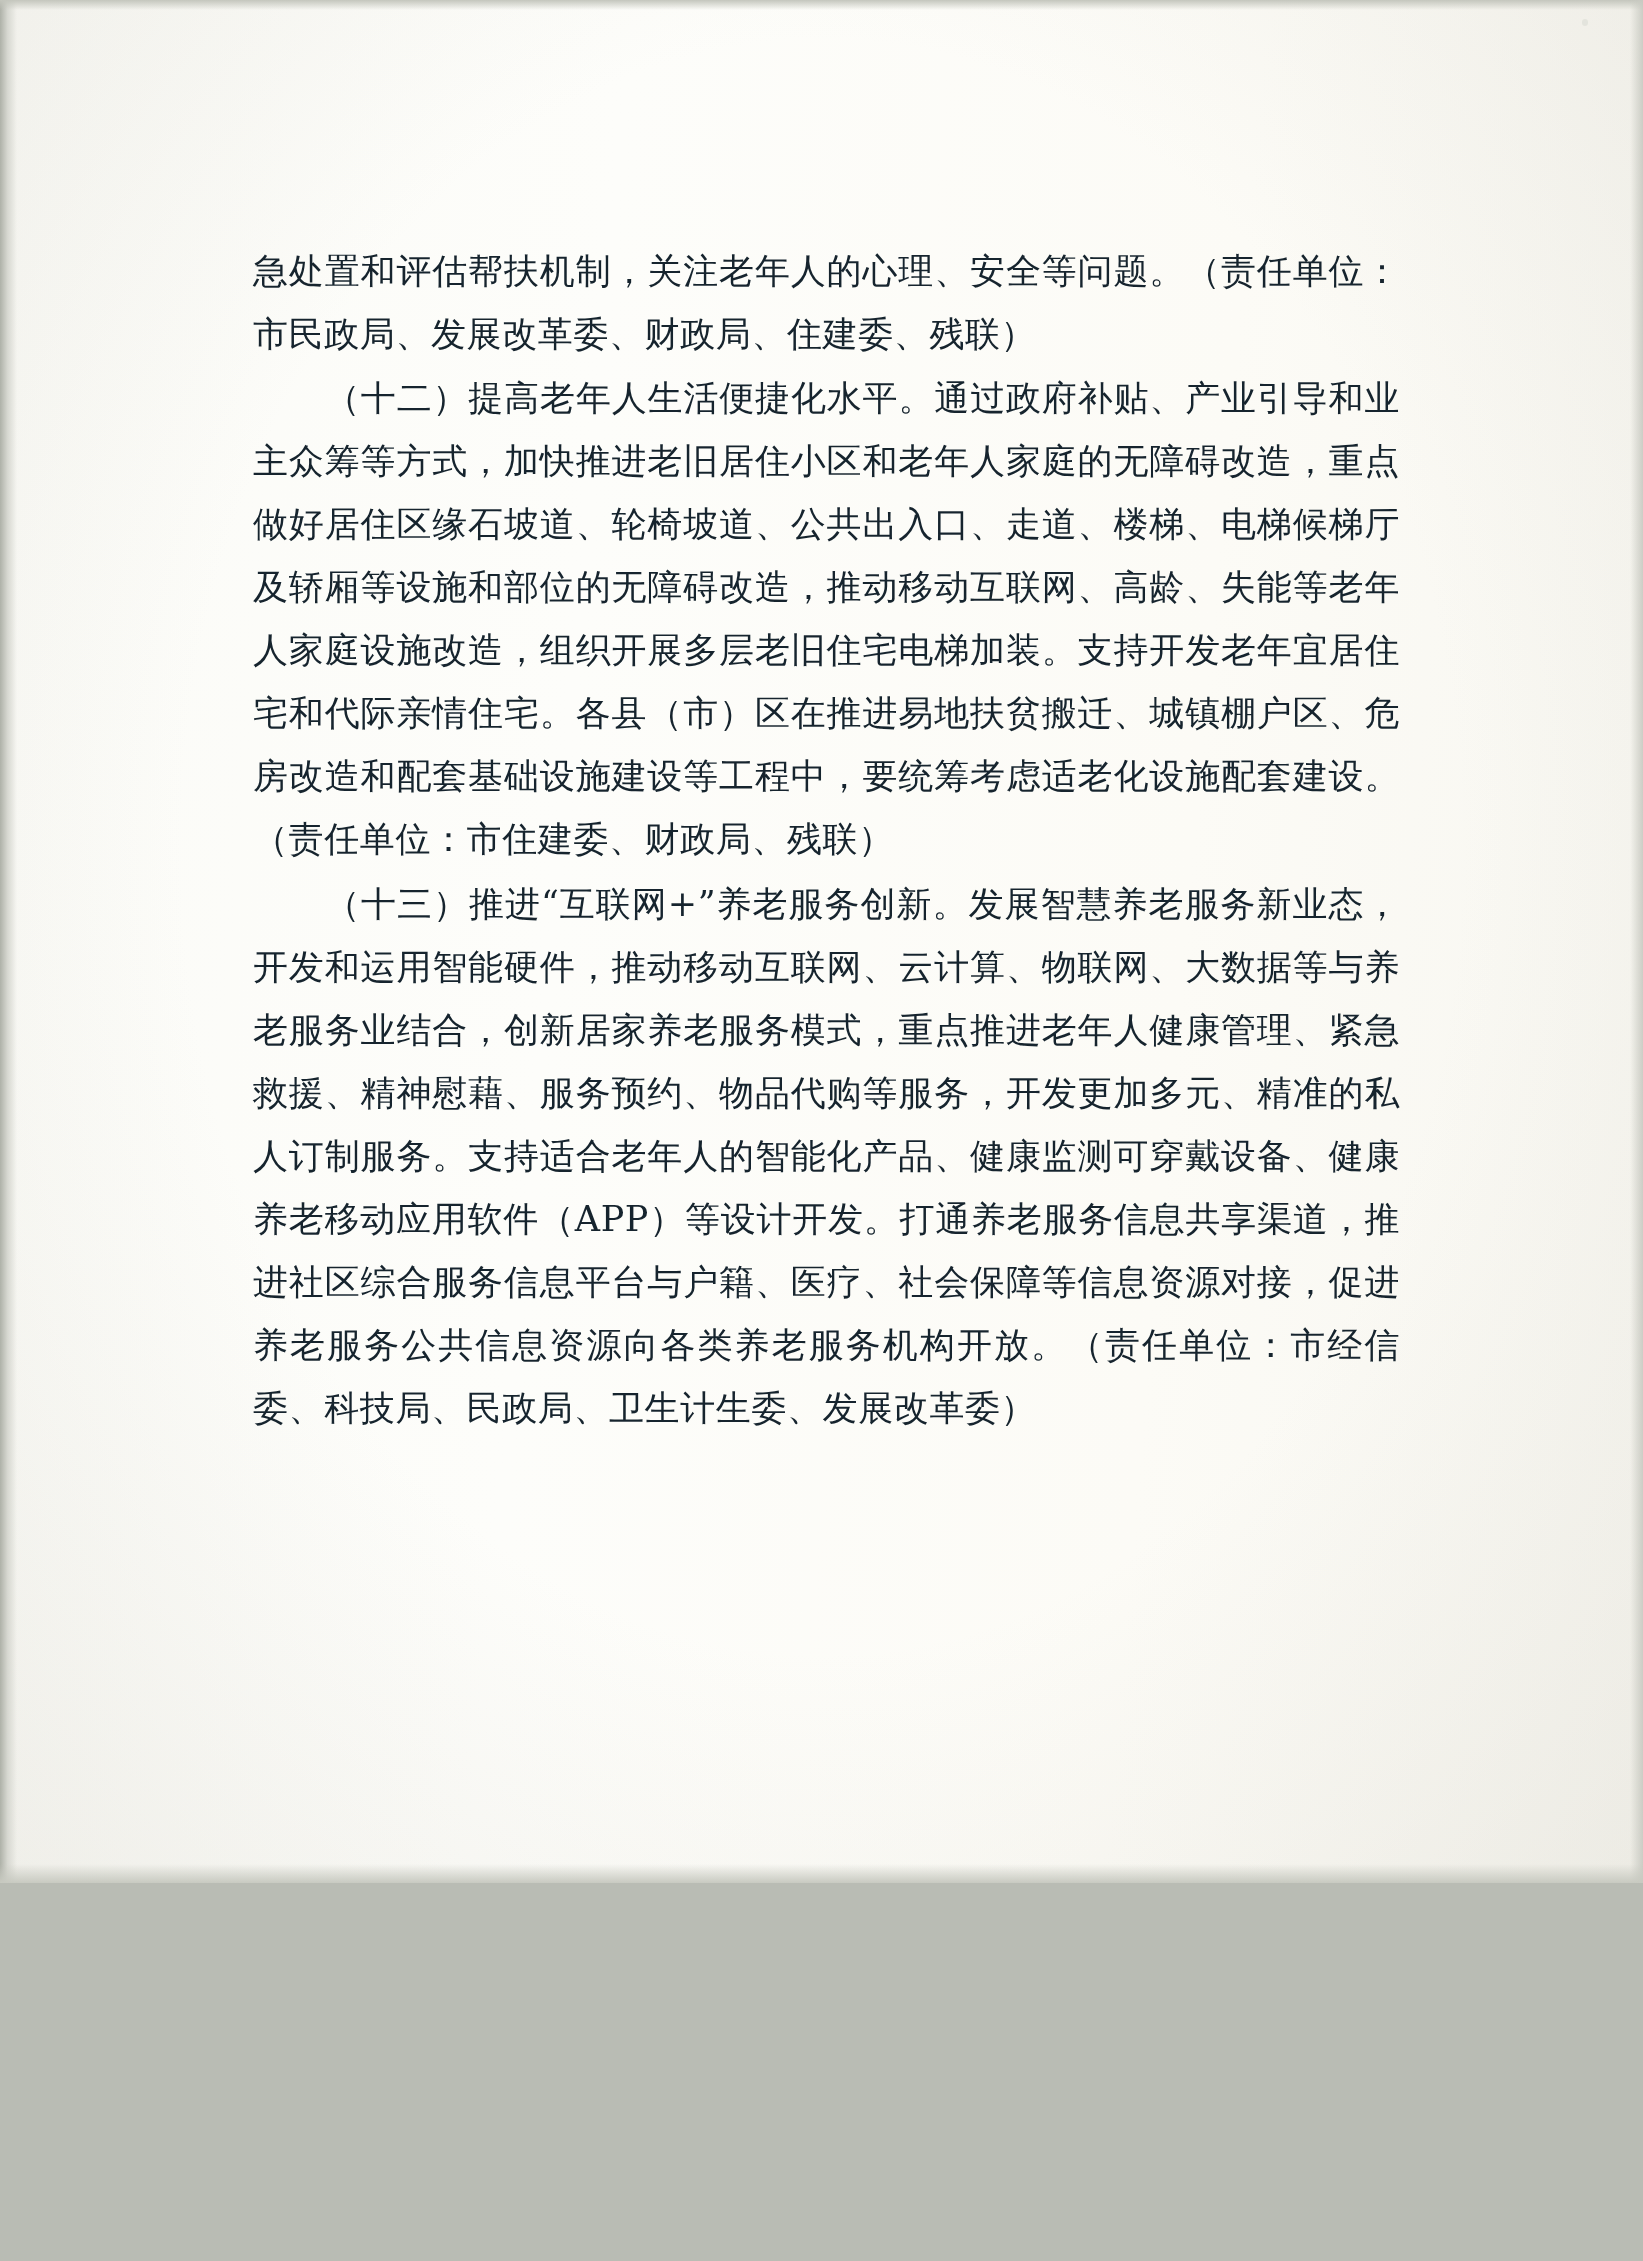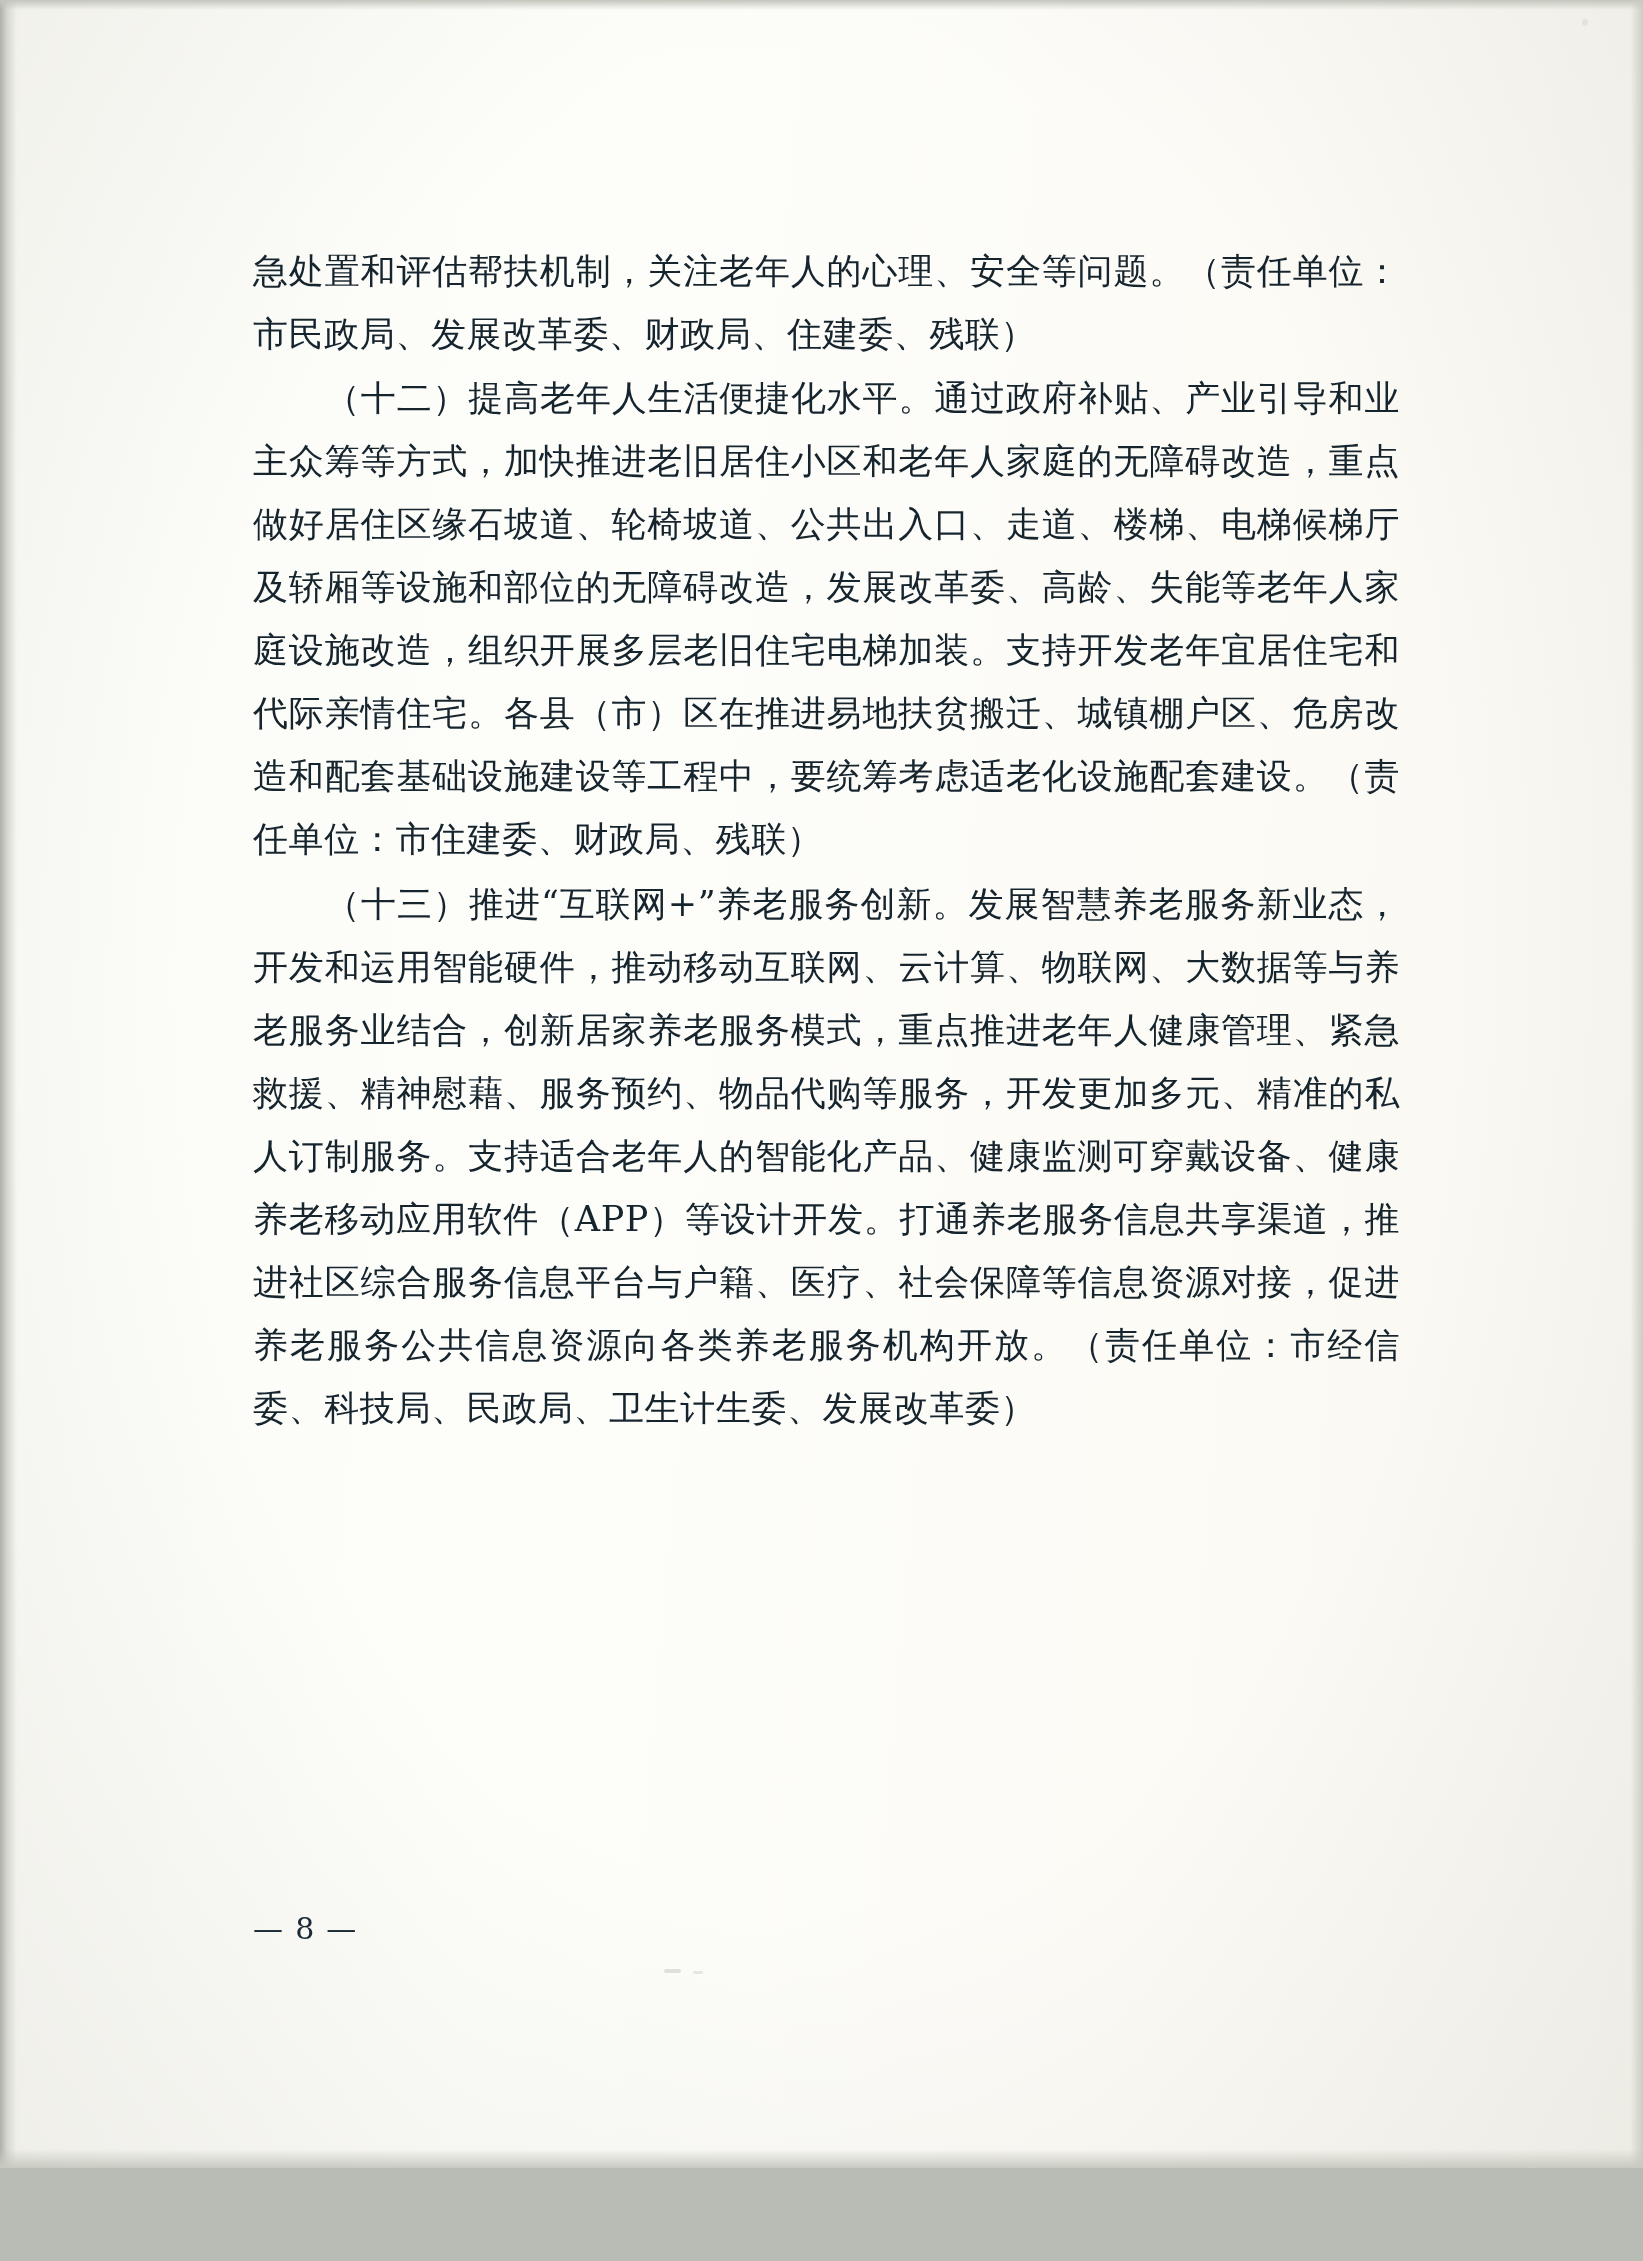--- a/index.html
+++ b/index.html
@@ -3,21 +3,21 @@
 <meta charset="utf-8">
 <style>
   html, body {
     margin: 0;
     padding: 0;
     background: #b9bcb4;
   }
   .page {
     position: relative;
     width: 1644px;
-    height: 2168px;
+    height: 1883px;
     background: #fdfdfb;
     overflow: hidden;
     box-sizing: border-box;
     padding-left: 16px;
   }
   
   .paper-tone {
     position: absolute;
     inset: 0;
     background:
@@ -111,19 +111,19 @@
   <div class="edge-right"></div>
   <div class="edge-bottom"></div>
 
   <div class="speck s1"></div>
   <div class="speck s2"></div>
   <div class="speck s3"></div>
   <div class="speck s4"></div>
 
   <div class="content">
     <p class="para">急处置和评估帮扶机制，关注老年人的心理、安全等问题。（责任单位：市民政局、发展改革委、财政局、住建委、残联）</p>
-    <p class="para indent">（十二）提高老年人生活便捷化水平。通过政府补贴、产业引导和业主众筹等方式，加快推进老旧居住小区和老年人家庭的无障碍改造，重点做好居住区缘石坡道、轮椅坡道、公共出入口、走道、楼梯、电梯候梯厅及轿厢等设施和部位的无障碍改造，发展改革委、高龄、失能等老年人家庭设施改造，组织开展多层老旧住宅电梯加装。支持开发老年宜居住宅和代际亲情住宅。各县（市）区在推进易地扶贫搬迁、城镇棚户区、危房改造和配套基础设施建设等工程中，要统筹考虑适老化设施配套建设。（责任单位：市住建委、财政局、残联）</p>
+    <p class="para indent">（十二）提高老年人生活便捷化水平。通过政府补贴、产业引导和业主众筹等方式，加快推进老旧居住小区和老年人家庭的无障碍改造，重点做好居住区缘石坡道、轮椅坡道、公共出入口、走道、楼梯、电梯候梯厅及轿厢等设施和部位的无障碍改造，推动移动互联网、高龄、失能等老年人家庭设施改造，组织开展多层老旧住宅电梯加装。支持开发老年宜居住宅和代际亲情住宅。各县（市）区在推进易地扶贫搬迁、城镇棚户区、危房改造和配套基础设施建设等工程中，要统筹考虑适老化设施配套建设。（责任单位：市住建委、财政局、残联）</p>
     <p class="para indent">（十三）推进“互联网+”养老服务创新。发展智慧养老服务新业态，开发和运用智能硬件，推动移动互联网、云计算、物联网、大数据等与养老服务业结合，创新居家养老服务模式，重点推进老年人健康管理、紧急救援、精神慰藉、服务预约、物品代购等服务，开发更加多元、精准的私人订制服务。支持适合老年人的智能化产品、健康监测可穿戴设备、健康养老移动应用软件（APP）等设计开发。打通养老服务信息共享渠道，推进社区综合服务信息平台与户籍、医疗、社会保障等信息资源对接，促进养老服务公共信息资源向各类养老服务机构开放。（责任单位：市经信委、科技局、民政局、卫生计生委、发展改革委）</p>
   </div>
 
   <div class="page-number">— 8 —</div>
 </div>
 
 
 </body></html>

